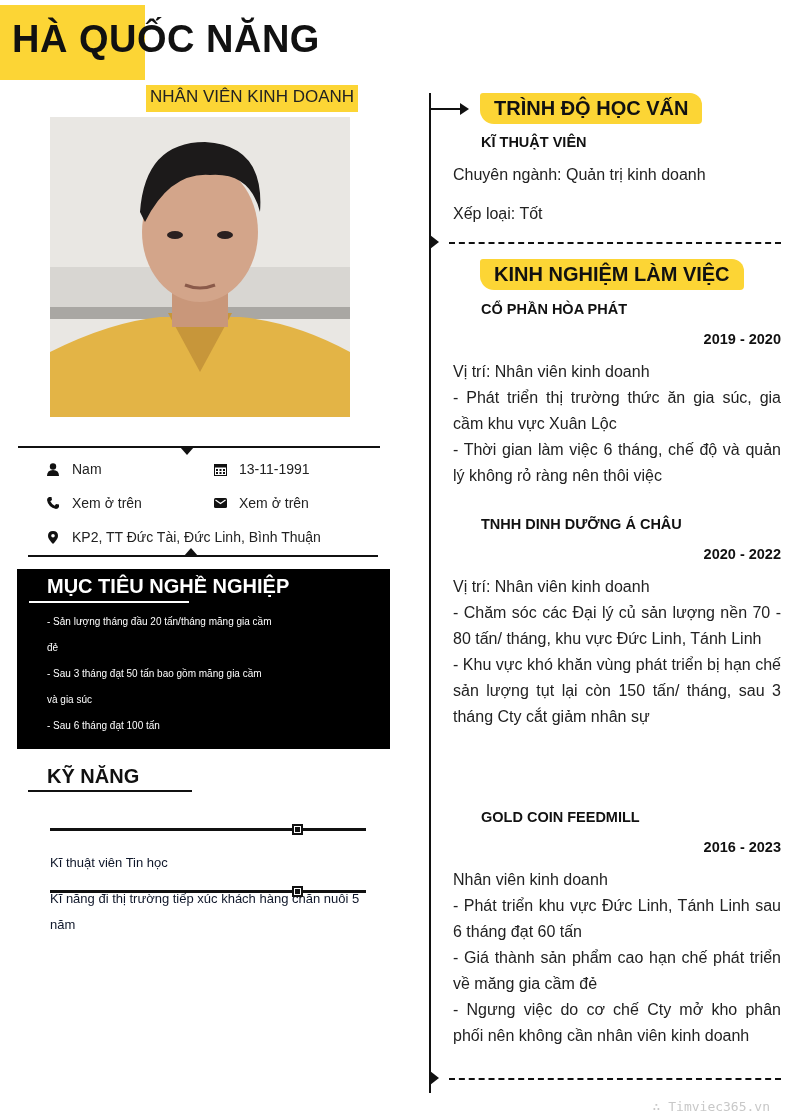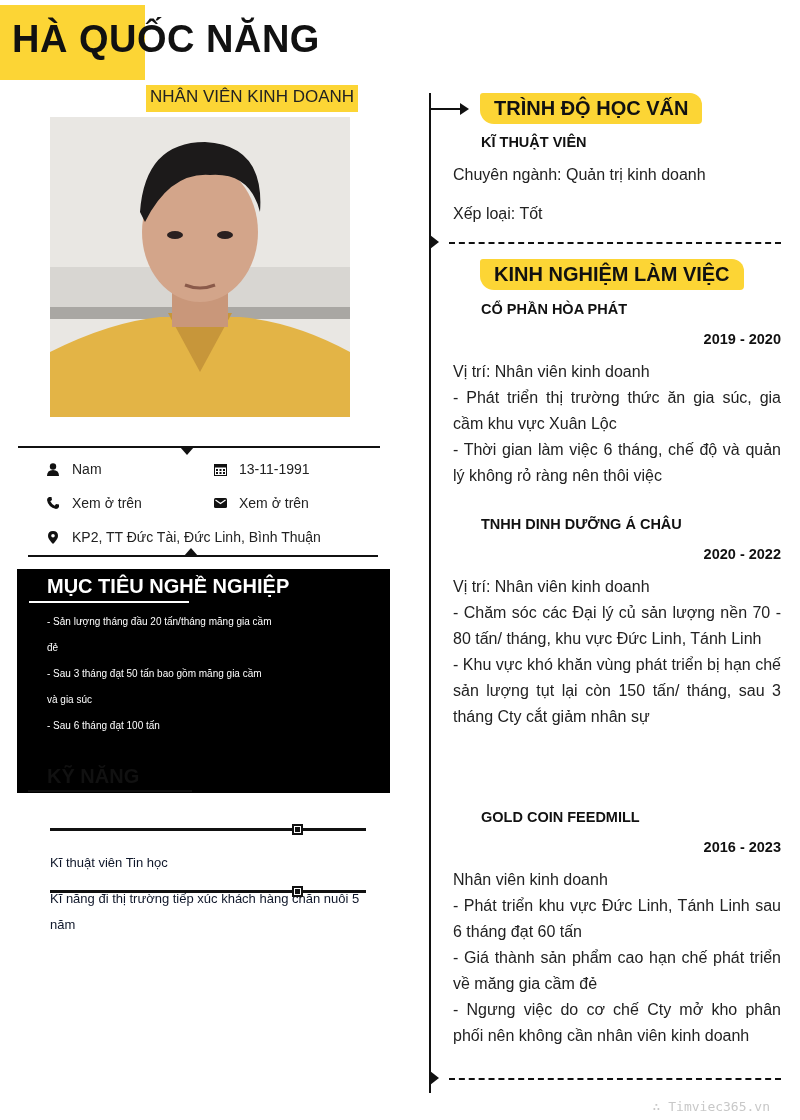--- a/index.html
+++ b/index.html
@@ -5,21 +5,21 @@
   * { box-sizing: border-box; margin: 0; padding: 0; }
   body { width: 800px; height: 1120px; background: #ffffff; font-family: "Liberation Sans", sans-serif; color: #1a1a1a; position: relative; overflow: hidden; }
   .abs { position: absolute; }
   .name-bg { left: 0; top: 5px; width: 145px; height: 75px; background: #fcd535; }
   .name { left: 12px; top: 18px; font-size: 38px; font-weight: 700; color: #111; letter-spacing: 0.5px; white-space: nowrap; }
   .role { left: 146px; top: 85px; height: 27px; padding: 2px 4px; background: #fcd535; font-size: 17px; color: #222; white-space: nowrap; }
   .photo { left: 50px; top: 117px; width: 300px; height: 300px; overflow: hidden; background: #e8e6e2; }
   .line { background: #111; height: 2px; }
   .info-row { font-size: 14px; color: #222; display: flex; align-items: center; gap: 12px; white-space: nowrap; }
   .info-row .ic { width: 14px; display: inline-flex; justify-content: center; }
-  .black-box { left: 17px; top: 569px; width: 373px; height: 224px; background: #000; color: #fff; }
+  .black-box { left: 17px; top: 569px; width: 373px; height: 180px; background: #000; color: #fff; }
   .sec-title-w { font-size: 20px; font-weight: 700; color: #fff; }
   .goal-text { font-size: 10px; line-height: 26px; color: #fff; }
   .sec-title-b { font-size: 20px; font-weight: 700; color: #111; }
   .skill-label { font-size: 13px; color: #0f172a; line-height: 26px; margin-top: 48px; }
   .right-title { font-size: 20px; font-weight: 700; color: #111; padding: 4px 14px; background: #fcd535; border-radius: 3px 12px 4px 14px; white-space: nowrap; }
   .r-head { font-size: 14.5px; font-weight: 700; color: #111; margin-left: 28px; }
   .r-text { font-size: 16px; color: #222; line-height: 26px; text-align: justify; }
   .dash { border-top: 2px dashed #111; height: 0; }
   .year { font-size: 14.5px; font-weight: 700; color: #111; text-align: right; }
   .watermark { right: 30px; bottom: 6px; font-family: "DejaVu Sans Mono", monospace; font-size: 13px; color: #c8c8c8; }

